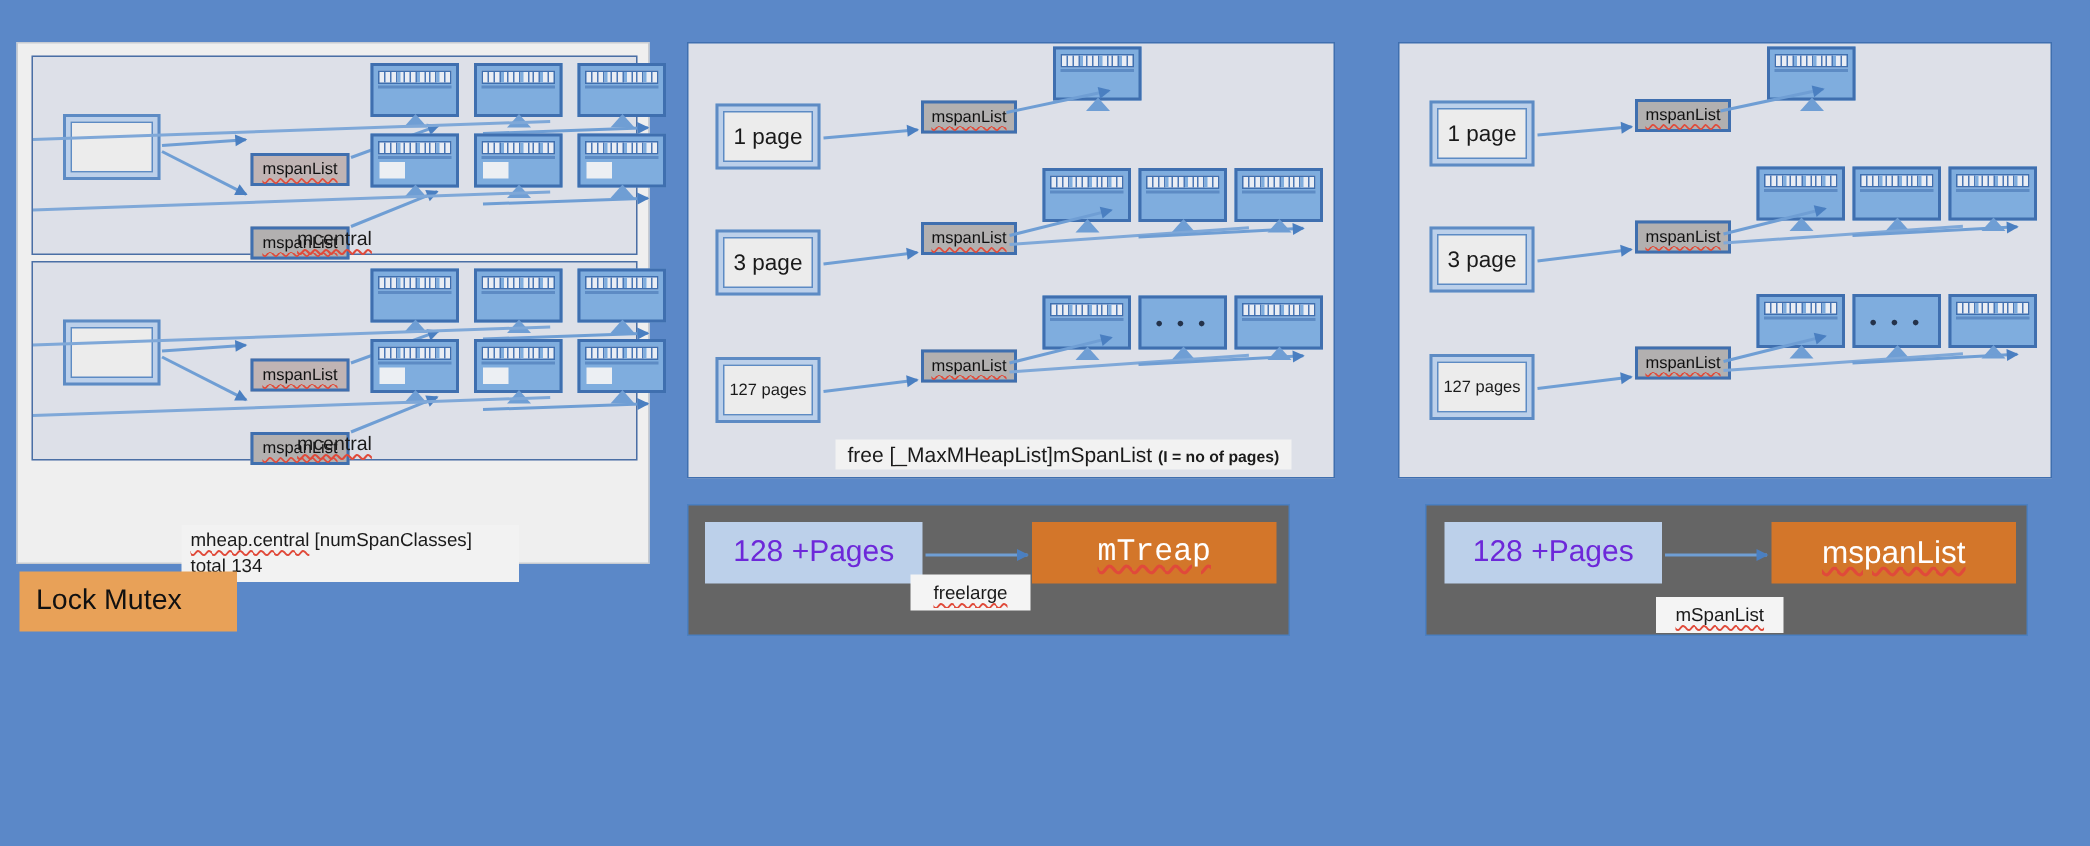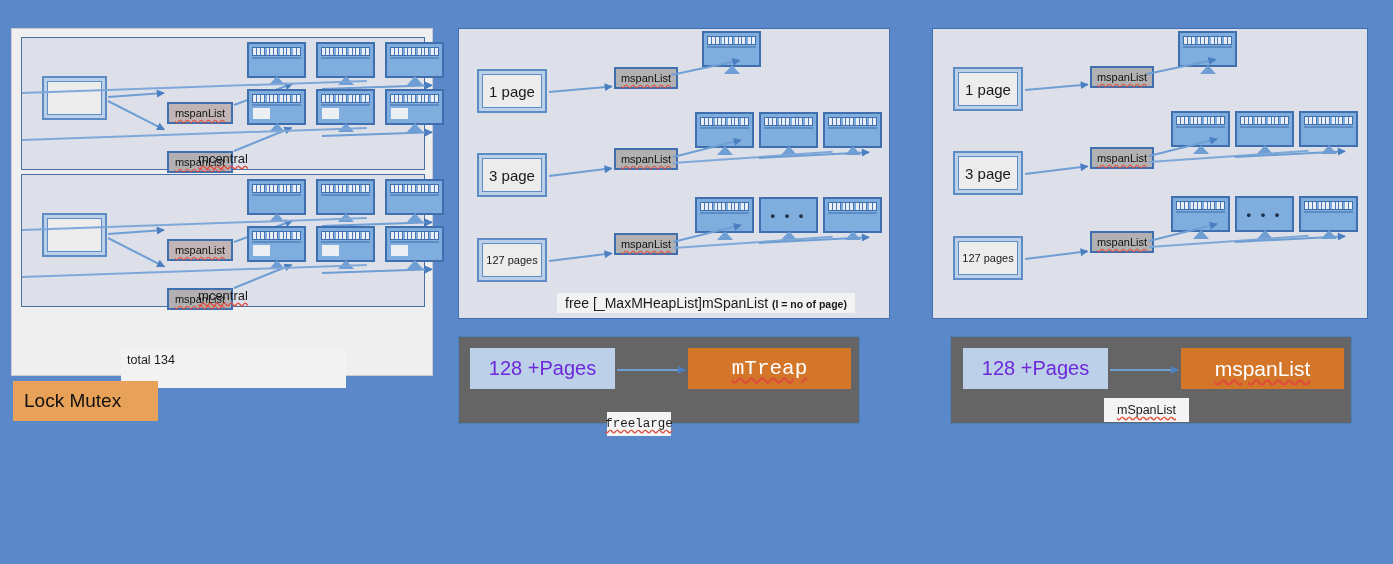--- a/index.html
+++ b/index.html
@@ -428,20 +428,21 @@
       <div class="foot"></div>
     </div>
     <div class="arrow" style="left:212px;top:112px;width:62px;transform:rotate(-22deg);"></div>
     <div class="line" style="left:0px;top:101px;width:345px;transform:rotate(-2deg);"></div>
     <div class="arrow" style="left:300px;top:97px;width:110px;transform:rotate(-2deg);"></div>
 
     <div class="mcentral-cap">mcentral</div>
   </div>
 
   <div id="mheap-note">
+    <div><span class="u">mheap.central</span><span> [numSpanClasses]</span></div>
     <div>total 134</div>
   </div>
 </div>
 
 <div id="lock-mutex" class="abs">Lock Mutex</div>
 
 <div class="heap-panel" style="left:458px;top:28px;width:432px;height:291px;">
 
   <div class="pagebox" style="left:18px;top:40px;width:70px;height:44px;">
       <span>1 page</span>
@@ -589,21 +590,21 @@
       </div>
     <div class="sub"></div>
     <div class="foot"></div>
   </div>
   <div class="arrow" style="left:214px;top:212px;width:70px;transform:rotate(-14deg);"></div>
   <div class="line" style="left:214px;top:218px;width:160px;transform:rotate(-4deg);"></div>
   <div class="arrow" style="left:300px;top:213px;width:110px;transform:rotate(-3deg);"></div>
 
   <div class="heap-cap" style="left:98px;top:264px;">
     <span class="u">free [_MaxMHeapList]mSpanList</span>
-    <span class="note">(I = no of page)</span>
+    <span class="note">(I = no of pages)</span>
   </div>
 </div>
 
 <div class="heap-panel" style="left:932px;top:28px;width:436px;height:291px;">
 
   <div class="pagebox" style="left:20px;top:38px;width:70px;height:44px;">
       <span>1 page</span>
     </div>
   <div class="arrow" style="left:92px;top:60px;width:63px;transform:rotate(-5deg);"></div>
   <div class="mspan" style="left:157px;top:37px;width:64px;height:22px;">mspanList</div>
@@ -752,21 +753,21 @@
   <div class="arrow" style="left:216px;top:211px;width:70px;transform:rotate(-14deg);"></div>
   <div class="line" style="left:216px;top:217px;width:160px;transform:rotate(-4deg);"></div>
   <div class="arrow" style="left:302px;top:212px;width:110px;transform:rotate(-3deg);"></div>
 
 </div>
 
 <div class="graybar" style="left:458px;top:336px;width:402px;height:88px;">
   <div class="lbl" style="left:11px;top:11px;width:145px;height:41px;">128 +Pages</div>
   <div class="target" style="left:229px;top:11px;width:163px;height:41px;font-family:Liberation Mono, monospace;">mTreap</div>
   <div class="arrow" style="left:158px;top:32px;width:68px;"></div>
-  <div class="tag" style="left:148px;top:75px;width:64px;height:24px;font-family:Liberation Mono, monospace;">freelarge</div>
+  <div class="tag" style="left:148px;top:46px;width:80px;height:24px;">freelarge</div>
 </div>
 
 <div class="graybar" style="left:950px;top:336px;width:402px;height:88px;">
   <div class="lbl" style="left:12px;top:11px;width:145px;height:41px;">128 +Pages</div>
   <div class="target" style="left:230px;top:11px;width:163px;height:41px;">mspanList</div>
   <div class="arrow" style="left:159px;top:32px;width:68px;"></div>
   <div class="tag" style="left:153px;top:61px;width:85px;height:24px;">mSpanList</div>
 </div>
 
 </body></html>

